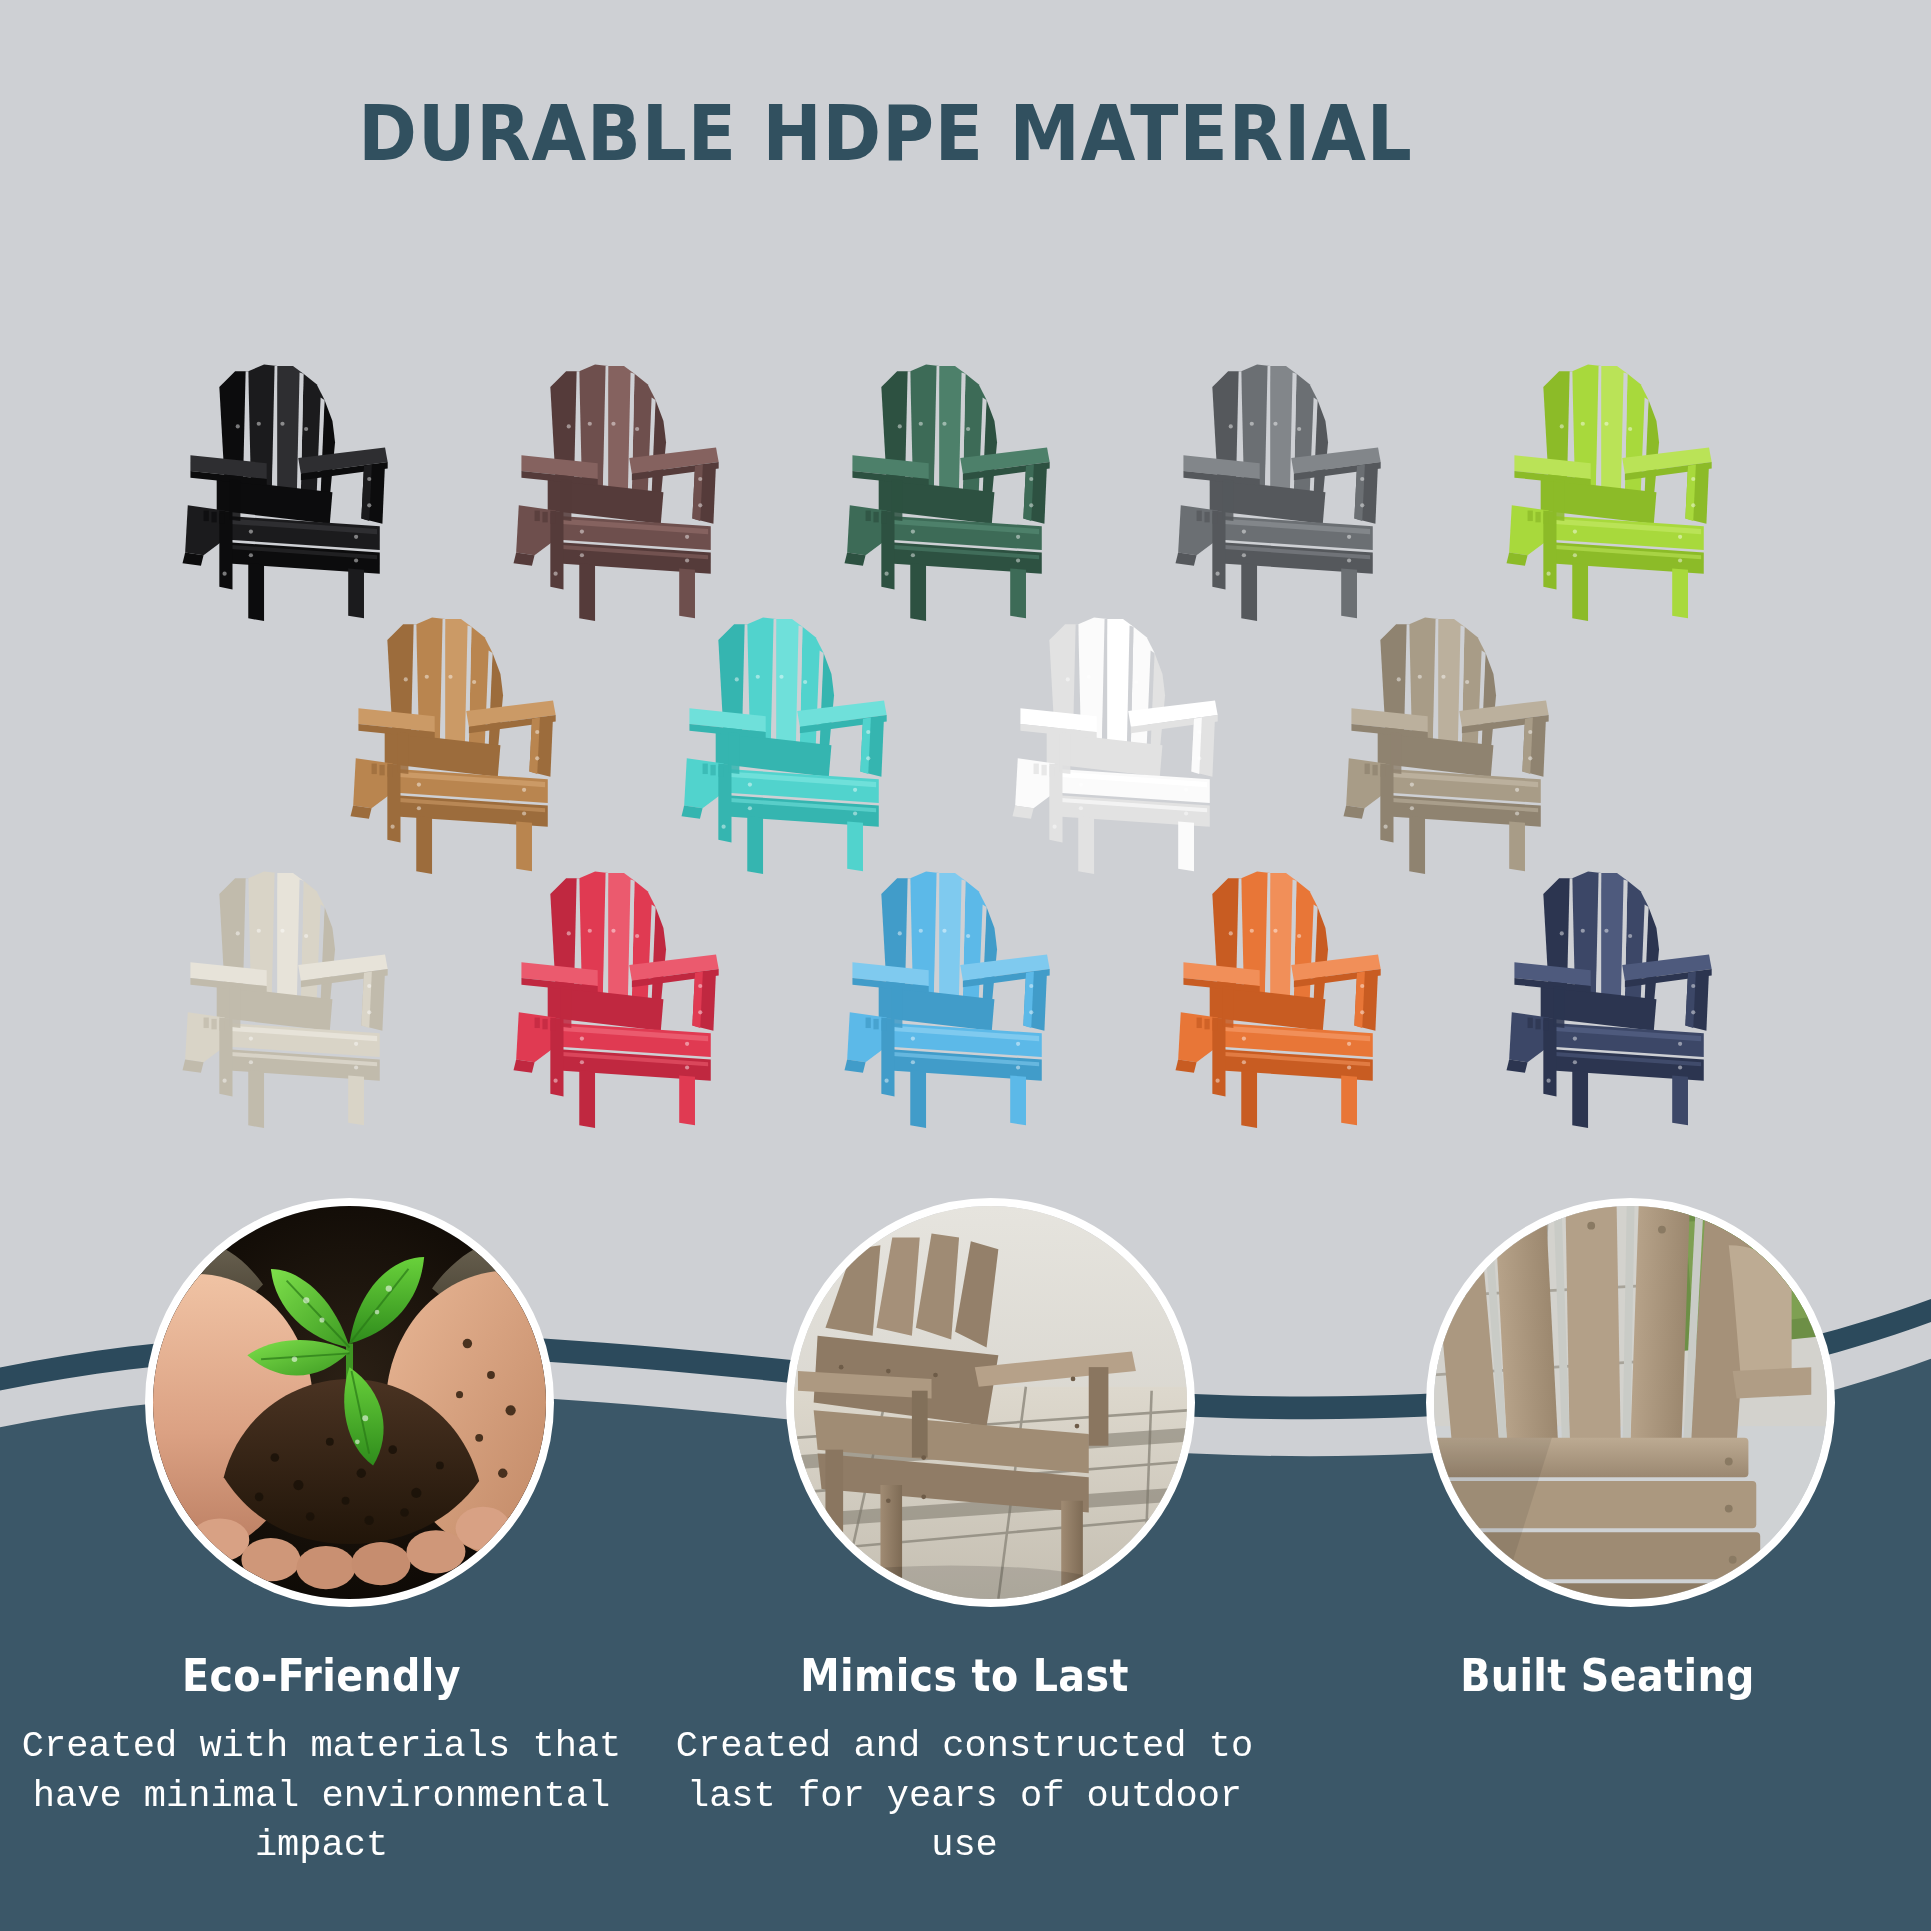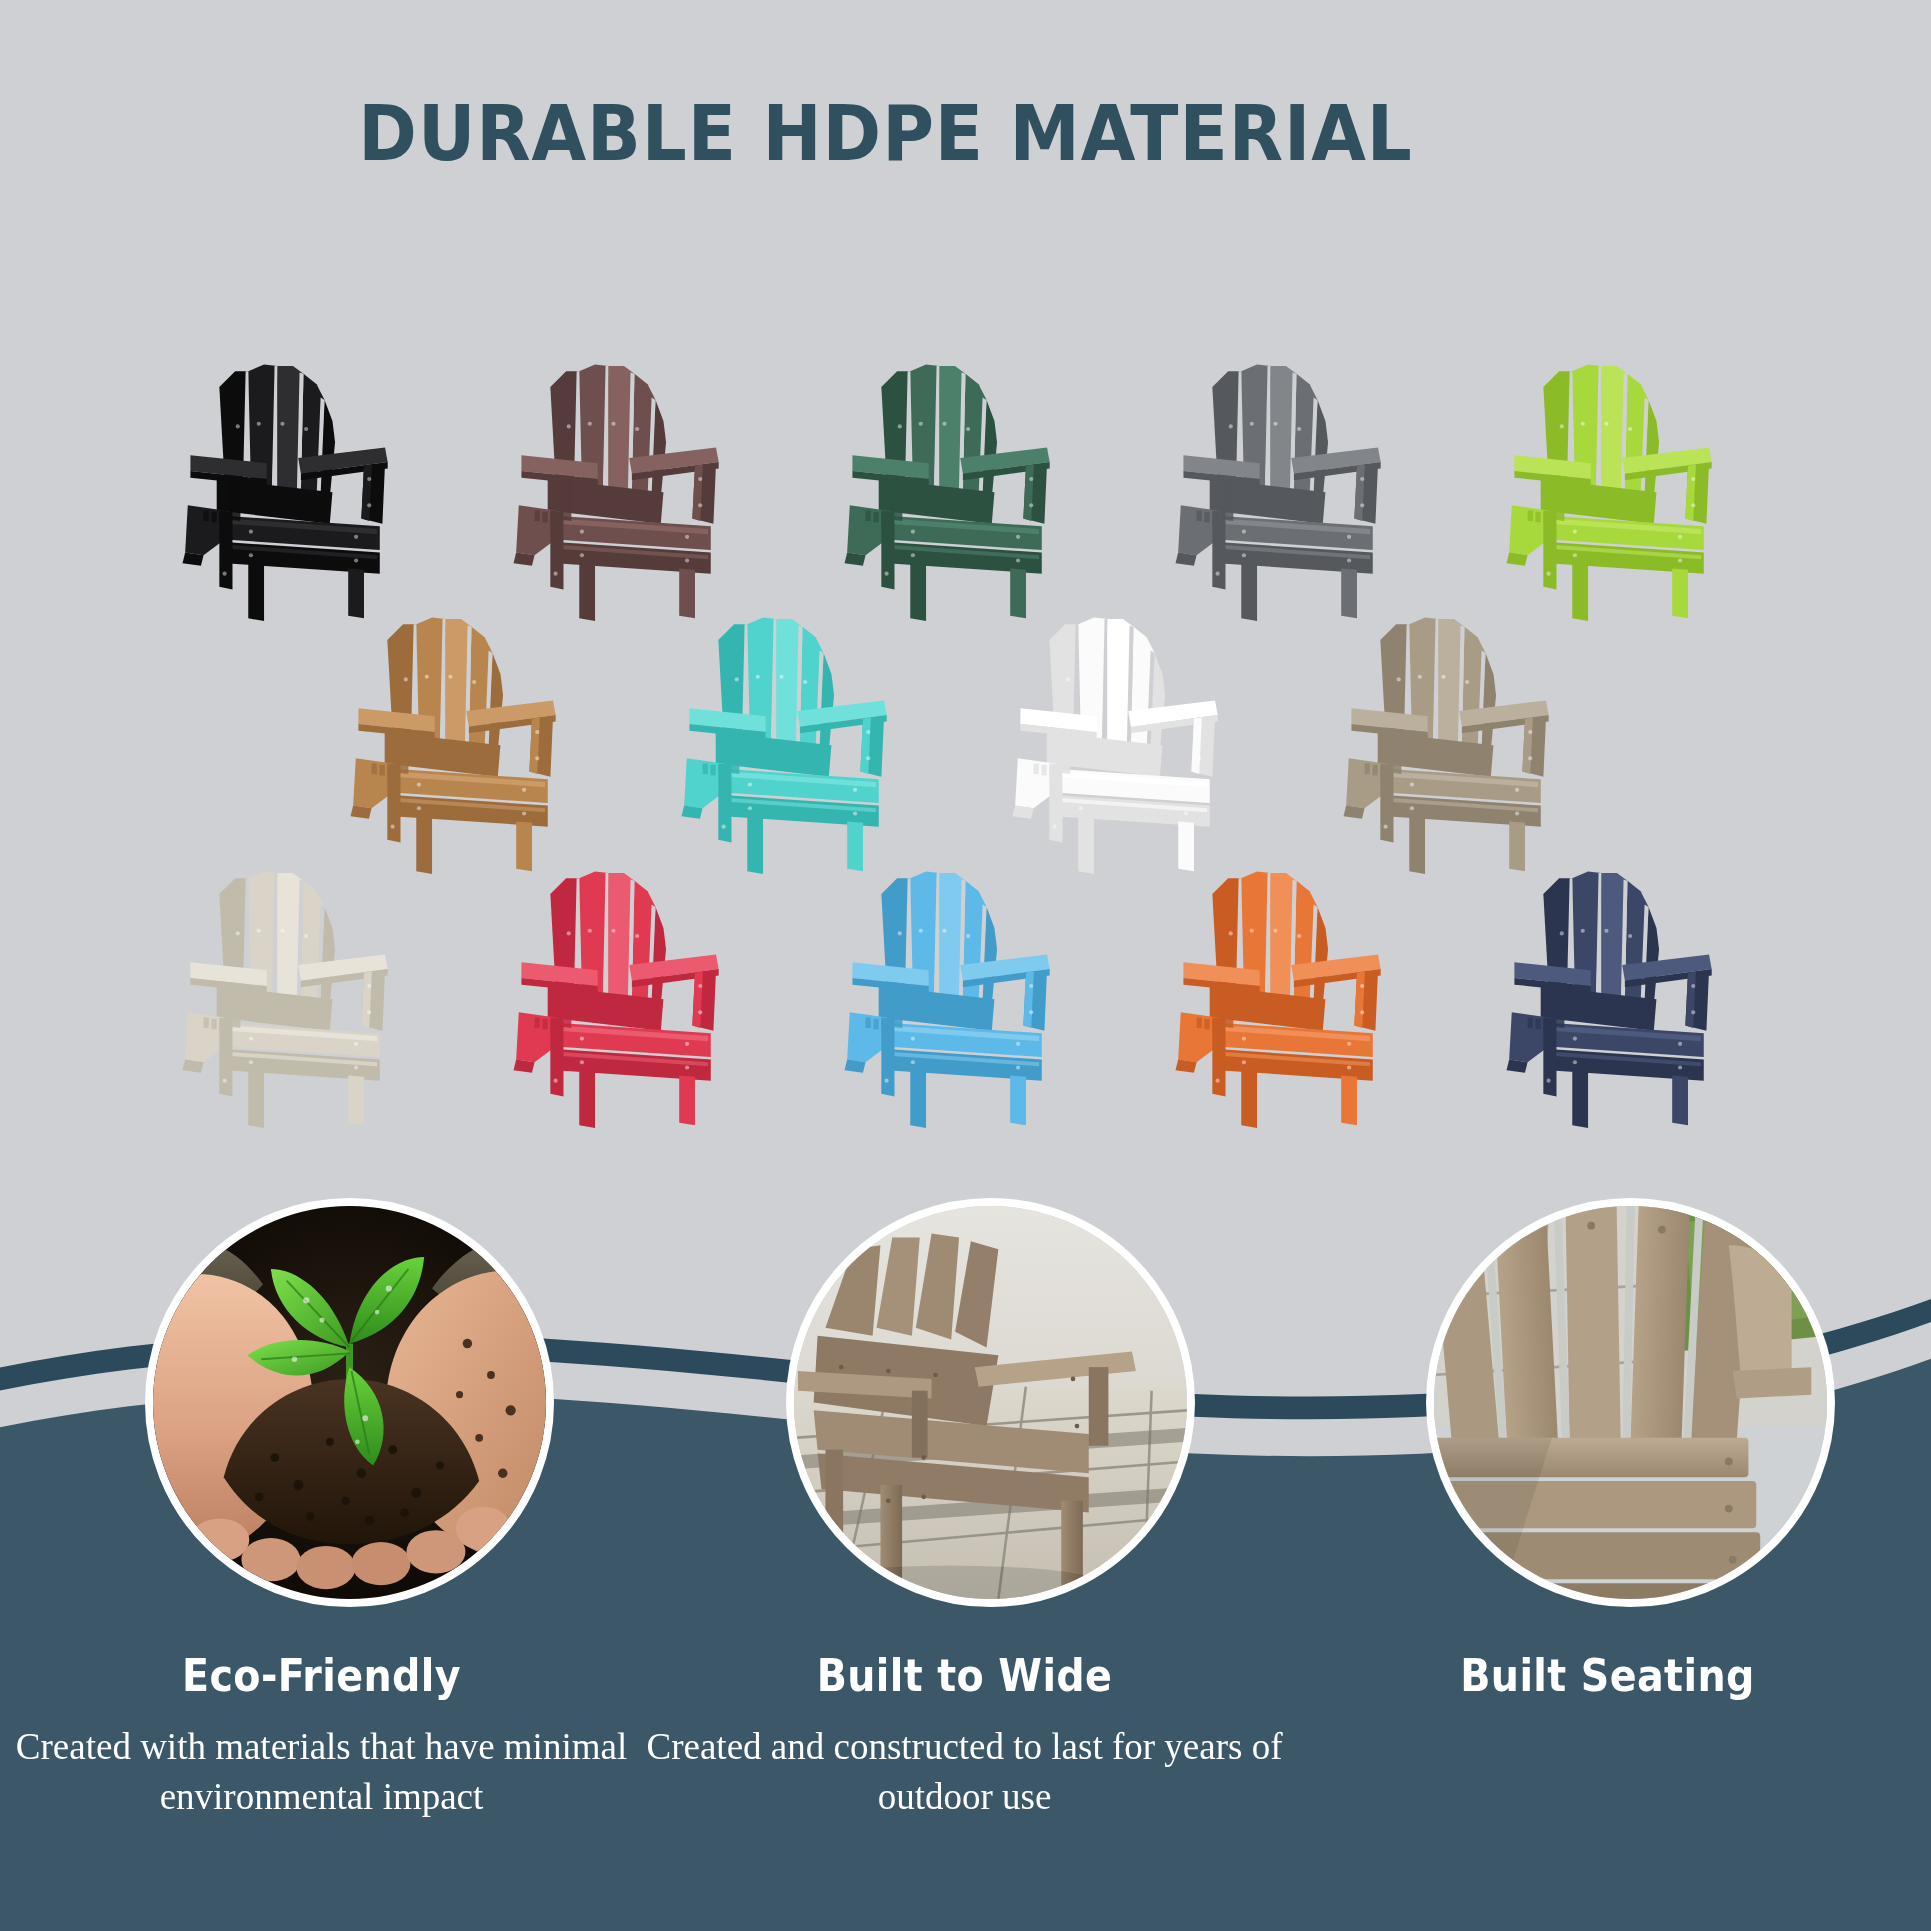--- a/index.html
+++ b/index.html
@@ -62,21 +62,21 @@
   .c3{left:1426px;top:1198px;}
 
   
   .features{position:absolute;left:0;top:1650px;width:1931px;display:flex;}
   .feat{width:643px;text-align:center;color:#fff;}
   .feat-title{
     font-family:"DejaVu Sans Condensed","Liberation Sans",sans-serif;
     font-weight:700;font-size:44px;margin:0;letter-spacing:0.4px;
   }
   .feat-desc{
-    font-family:Liberation Serif, serif;
+    font-family:Liberation Mono, monospace;
     font-size:37px;line-height:1.34;margin:0;padding-top:21px;
   }
 </style>
 </head>
 <body style="background: rgb(206, 208, 212);">
 
 <div id="stage">
 
   <div class="header">
     <h1 class="title" style="color: rgb(49, 80, 95);">DURABLE HDPE MATERIAL</h1>
@@ -1251,21 +1251,21 @@
       </svg>
     </div>
   </div>
 
   <div class="features">
     <div class="feat">
       <p class="feat-title">Eco-Friendly</p>
       <p class="feat-desc">Created with materials that have minimal environmental impact</p>
     </div>
     <div class="feat">
-      <p class="feat-title">Built to Wide</p>
+      <p class="feat-title">Mimics to Last</p>
       <p class="feat-desc">Created and constructed to last for years of outdoor use</p>
     </div>
     <div class="feat">
       <p class="feat-title">Built Seating</p>
     </div>
   </div>
 
 </div>
 
 

